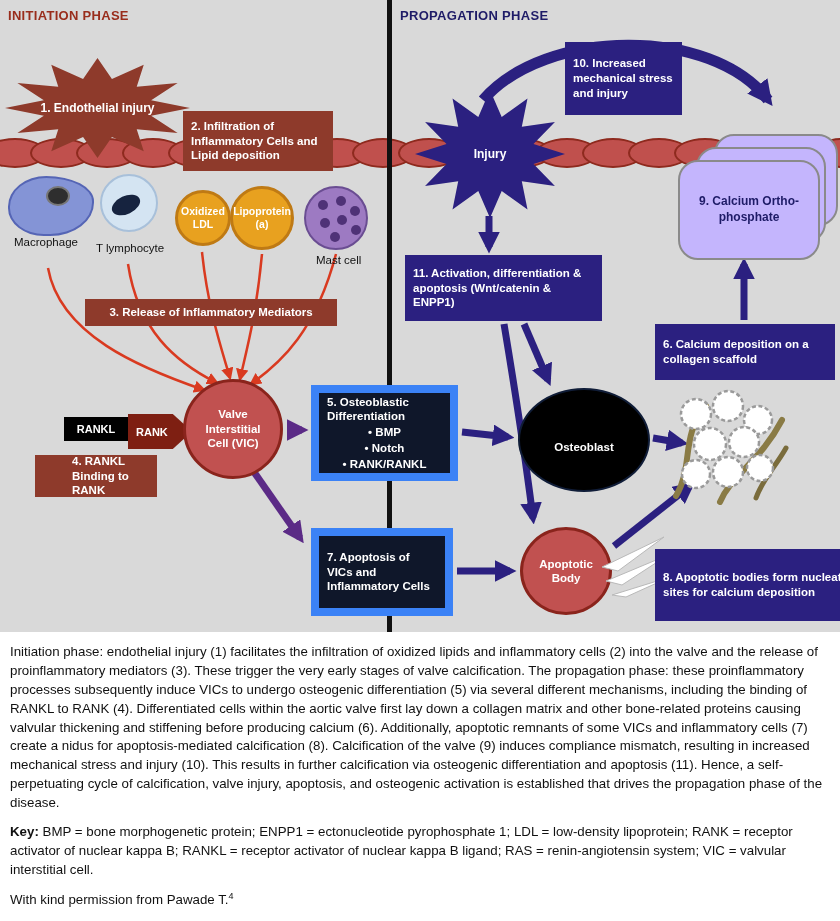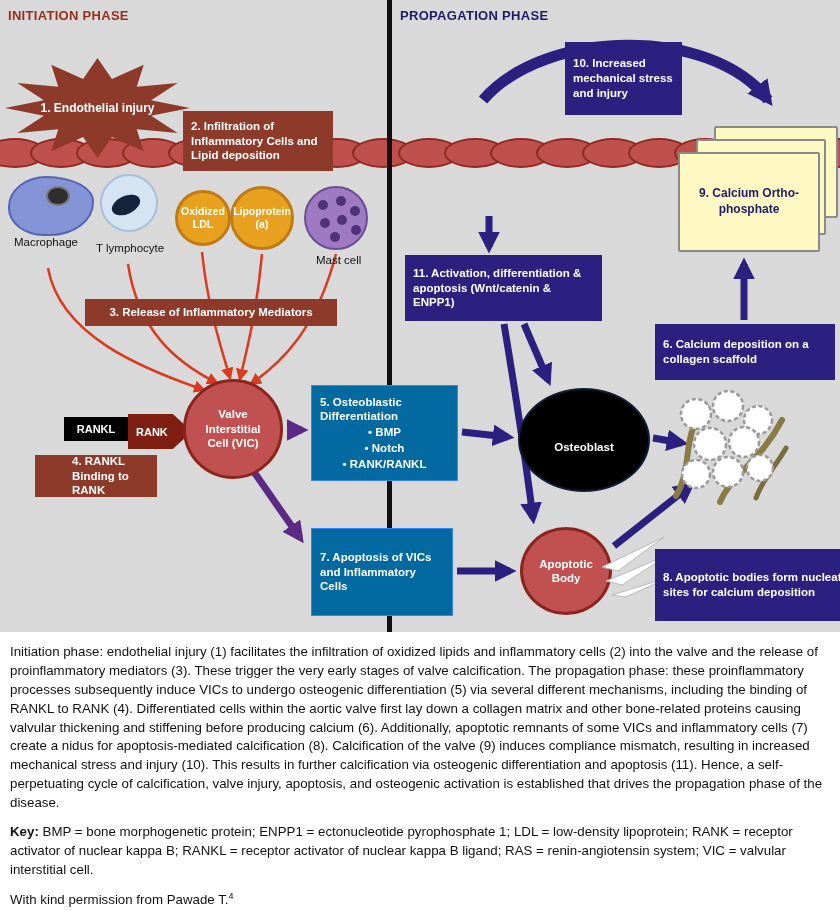--- a/index.html
+++ b/index.html
@@ -11,21 +11,21 @@
   .ptitle.prop{left:400px;top:8px;color:#1e1b67;}
   .divider{left:387px;top:0;width:5px;height:632px;background:#111;z-index:2;}
   
   .band{left:0;top:137px;width:840px;height:32px;display:flex;align-items:center;overflow:hidden;z-index:1;}
   .band i{flex:0 0 auto;width:62px;height:30px;margin-left:-16px;background:#c0504d;border:2px solid #8e2a1e;border-radius:50%;box-sizing:border-box;}
   
   .box{color:#fff;font-weight:bold;font-size:11.5px;line-height:1.28;padding:6px 8px;display:flex;align-items:center;z-index:3;}
   .center{justify-content:center;text-align:left;}
   .red-box{background:#8e3a2b;}
   .navy-box{background:#2b2080;}
-  .purple-box{background:#0369a1;border:1px solid #3b82f6;}
+  .purple-box{background:#0f172a;border:8px solid #3b82f6;}
   
   .star{clip-path:polygon(100% 50%,79% 57.8%,93.3% 75%,71.2% 71.2%,75% 93.3%,57.8% 79%,50% 100%,42.2% 79%,25% 93.3%,28.8% 71.2%,6.7% 75%,21% 57.8%,0% 50%,21% 42.2%,6.7% 25%,28.8% 28.8%,25% 6.7%,42.2% 21%,50% 0%,57.8% 21%,75% 6.7%,71.2% 28.8%,93.3% 25%,79% 42.2%);
         display:flex;align-items:center;justify-content:center;text-align:center;color:#fff;font-weight:bold;font-size:12px;z-index:3;}
   .star.red{background:#8e3a2b;}
   .star.navy{background:#2b2080;}
   
   .cell-label{font-size:11.5px;color:#111;z-index:3;}
   .macrophage{left:8px;top:176px;width:86px;height:60px;background:#8494d6;border:2px solid #5565b5;border-radius:48% 60% 55% 45%/55% 45% 60% 50%;z-index:3;}
   .macro-nucleus{left:36px;top:8px;width:24px;height:20px;background:#2e2e2e;border:2px solid #777;border-radius:50%;}
   .tlymph{left:100px;top:174px;width:58px;height:58px;background:#d4e4f2;border:2px solid #a8c0da;border-radius:50%;z-index:3;}
@@ -43,21 +43,21 @@
   
   .rankl{left:64px;top:417px;width:64px;height:24px;background:#000;color:#fff;font-weight:bold;font-size:11px;display:flex;align-items:center;justify-content:center;z-index:3;}
   .rank{left:128px;top:414px;width:64px;height:35px;background:#7e1f12;color:#fff;font-weight:bold;font-size:11px;display:flex;align-items:center;justify-content:flex-start;padding-left:8px;clip-path:polygon(0 0,70% 0,100% 50%,70% 100%,0 100%);z-index:3;}
   
   .rose-circle{background:#c15150;border:3px solid #8a241c;border-radius:50%;display:flex;align-items:center;justify-content:center;text-align:center;color:#fff;font-weight:bold;font-size:11.5px;line-height:1.25;z-index:3;}
   .vic{left:183px;top:379px;width:100px;height:100px;padding:0 10px;}
   .apoptotic{left:520px;top:527px;width:92px;height:88px;padding:0 8px;}
   .osteoblast{left:518px;top:388px;width:132px;height:104px;background:#000000;border:2px solid #101d38;border-radius:50%;display:flex;flex-direction:column;align-items:center;justify-content:center;gap:6px;color:#fff;font-weight:bold;font-size:11.5px;z-index:3;}
   .osteo-nucleus{width:36px;height:22px;background:#000;border-radius:50%;margin-top:-14px;}
   
-  .card{background:#fef9c3;border:2px solid #8a8a8a;border-radius:2px;z-index:3;}
+  .card{background:#c4b5fd;border:2px solid #8a8a8a;border-radius:20px;z-index:3;margin-top:8px;}
   .card.front{display:flex;align-items:center;justify-content:center;text-align:center;color:#1e1b67;font-weight:bold;font-size:12px;line-height:1.3;padding:0 12px;}
   .svg-layer{z-index:2;}
   .deco{z-index:3;}
   
   .caption{position:absolute;left:0;top:632px;width:840px;height:289px;background:#fff;box-sizing:border-box;padding:11px 10px 0 10px;color:#111;}
   .caption p{margin:0 0 10px 0;font-size:13.3px;line-height:1.42;}
   .caption b{font-weight:bold;}
   .caption sup{font-size:9px;}
 </style>
 </head>
@@ -198,20 +198,23 @@
     </div>
 
     <div class="abs box purple-box center" style="left:311px;top:528px;width:142px;height:88px;">
       <span>7. Apoptosis of VICs and Inflammatory Cells</span>
     </div>
 
     <div class="abs box navy-box" style="left:565px;top:42px;width:117px;height:73px;">
       <span>10. Increased mechanical stress and injury</span>
     </div>
 
+    <div class="abs star navy" style="left:415px;top:90px;width:150px;height:128px;">
+      <span>Injury</span>
+    </div>
 
     <div class="abs box navy-box" style="left:405px;top:255px;width:197px;height:66px;">
       <span>11. Activation, differentiation &amp; apoptosis (Wnt/catenin &amp; ENPP1)</span>
     </div>
 
     <div class="abs card" style="left:714px;top:126px;width:124px;height:92px;"></div>
     <div class="abs card" style="left:696px;top:139px;width:130px;height:96px;"></div>
     <div class="abs card front" style="left:678px;top:152px;width:142px;height:100px;">
       <span>9. Calcium Ortho-phosphate</span>
     </div>

